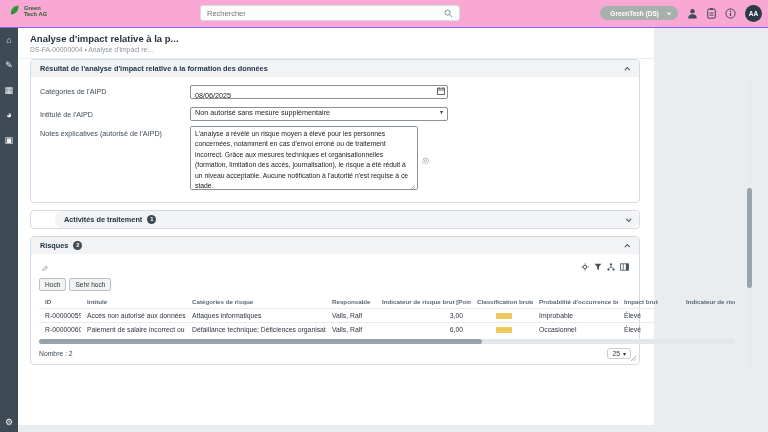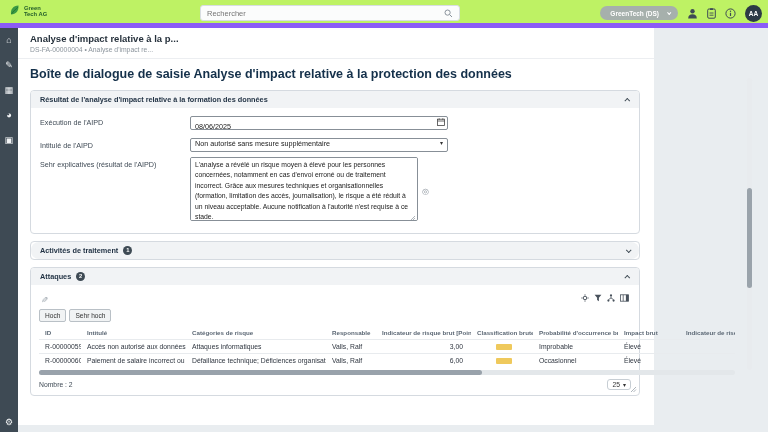--- a/index.html
+++ b/index.html
@@ -1,21 +1,21 @@
 <!DOCTYPE html>
 <html><head>
 <meta charset="utf-8">
 <style>
   * { margin:0; padding:0; box-sizing:border-box; }
   html,body { width:768px; height:432px; overflow:hidden; background:#e9edf0;
     font-family:"Liberation Sans", sans-serif; }
 
   
-  .topbar { position:absolute; left:0; top:0; width:768px; height:28px; background:#bef264;
-    border-bottom:5px solid #8b5cf6; z-index:5; }
+  .topbar { position:absolute; left:0; top:0; width:768px; height:28px; background:#f9a8d4;
+    border-bottom:1px solid #8b5cf6; z-index:5; }
   .logo { position:absolute; left:8px; top:4px; display:flex; align-items:center; gap:3px; }
   .logo-text { font-size:5.8px; font-weight:bold; color:#225c2a; line-height:6px; }
   .search-box { position:absolute; left:200px; top:5px; width:260px; height:16px; background:#fbfcfc;
     border:1px solid #d8dde2; border-radius:3px; display:flex; align-items:center; padding:0 6px; }
   .search-box input { flex:1; border:none; outline:none; background:transparent; font-size:7.5px;
     color:#333; font-family:inherit; }
   .top-right { position:absolute; right:6px; top:0; height:26px; display:flex; align-items:center; gap:9px; }
   .tenant-btn { height:14px; background:#a6b0ac; border:none; border-radius:8px; color:#fff;
     font-size:6.5px; font-weight:bold; display:flex; align-items:center; gap:8px; padding:0 8px 0 10px; cursor:pointer; font-family:inherit;}
   .chev { display:inline-block; width:4px; height:4px; border-right:1.2px solid #3e4a54;
@@ -36,21 +36,21 @@
   
   .main { position:absolute; left:18px; top:26px; width:636px; height:399px; background:#fff; }
   .crumb { padding:7px 12px 5px 12px; border-bottom:1px solid #eceef1; }
   .crumb-title { font-size:9.5px; font-weight:bold; color:#26313c; }
   .crumb-sub { font-size:6.8px; color:#8c959d; margin-top:2px; }
   .page-title { font-size:12.5px; font-weight:bold; color:#14304a; margin:8px 12px 9px 12px; }
 
   .card { margin:0 14px 7px 12px; border:1px solid #d5dae0; border-radius:4px; background:#fff; position:relative; }
   .card-header { height:17px; background:#f1f3f5; display:flex; align-items:center; gap:5px;
     padding:0 9px; font-size:7.3px; font-weight:bold; color:#1f3042; border-radius:3px 3px 0 0; cursor:pointer; }
-  .card-header.only { border-radius:8px; }
+  .card-header.only { border-radius:8px;margin-left:24px; }
   .count-badge { min-width:9px; height:9px; border-radius:5px; background:#3e4a54; color:#fff;
     font-size:5.8px; font-weight:bold; line-height:9px; text-align:center; padding:0 2px; }
   .count-plain { font-size:6.8px; font-weight:normal; color:#6d7680; margin-left:2px; }
   .hdr-chev { margin-left:auto; }
 
   
   .form-body { padding:7px 9px 8px 9px; }
   .form-row { display:flex; margin-bottom:5px; }
   .form-label { width:150px; font-size:7.2px; color:#3f4a55; padding-top:3px; }
   .text-input { position:relative; width:258px; }
@@ -151,49 +151,48 @@
   <div class="side-gear">⚙</div>
 </div>
 
 <div class="main">
 
   <div class="crumb">
     <div class="crumb-title">Analyse d'impact relative à la p...</div>
     <div class="crumb-sub">DS-FA-00000004 • Analyse d'impact re...</div>
   </div>
 
-  <div class="page-title">Boîte de dialogue de saisie Analyse d'impact relative à la protection des données</div>
 
   <div class="card">
     <div class="card-header">
       <span>Résultat de l'analyse d'impact relative à la formation des données</span>
       <span class="hdr-chev chev up"></span>
     </div>
     <div class="form-body">
       <div class="form-row">
-        <div class="form-label">Exécution de l'AIPD</div>
+        <div class="form-label">Catégories de l'AIPD</div>
         <div class="text-input">
           <input type="text" value="08/06/2025" style="">
           <svg class="cal-ic" width="8" height="8" viewBox="0 0 8 8">
             <rect x="0.5" y="1.2" width="7" height="6.3" fill="none" stroke="#444" stroke-width="0.8"></rect>
             <line x1="0.5" y1="3" x2="7.5" y2="3" stroke="#444" stroke-width="0.8"></line>
             <line x1="2.2" y1="0.3" x2="2.2" y2="1.8" stroke="#444" stroke-width="0.8"></line>
             <line x1="5.8" y1="0.3" x2="5.8" y2="1.8" stroke="#444" stroke-width="0.8"></line>
           </svg>
         </div>
       </div>
       <div class="form-row">
         <div class="form-label">Intitulé de l'AIPD</div>
         <div class="select">
           <span>Non autorisé sans mesure supplémentaire</span>
           <span class="arrow">▾</span>
         </div>
       </div>
       <div class="form-row" style="margin-bottom:0;">
-        <div class="form-label">Sehr explicatives (résultat de l'AIPD)</div>
+        <div class="form-label">Notes explicatives (autorisé de l'AIPD)</div>
         <div class="ta-wrap">
           <textarea style="">L'analyse a révélé un risque moyen à élevé pour les personnes concernées, notamment en cas d'envoi erroné ou de traitement incorrect. Grâce aux mesures techniques et organisationnelles (formation, limitation des accès, journalisation), le risque a été réduit à un niveau acceptable. Aucune notification à l'autorité n'est requise à ce stade.</textarea>
           <svg class="ta-resize" width="6" height="6" viewBox="0 0 6 6">
             <path d="M1,5 L5,1 M3,5 L5,3" stroke="#9aa3ab" stroke-width="0.8" fill="none"></path>
           </svg>
         </div>
         <span class="target-ic">◎</span>
       </div>
     </div>
   </div>
@@ -201,21 +200,21 @@
   <div class="card">
     <div class="card-header only">
       <span>Activités de traitement</span>
       <span class="count-badge">1</span>
       <span class="hdr-chev chev down"></span>
     </div>
   </div>
 
   <div class="card">
     <div class="card-header">
-      <span>Attaques</span>
+      <span>Risques</span>
       <span class="count-badge">2</span>
       <span class="hdr-chev chev up"></span>
     </div>
     <div class="risk-body">
       <span class="pencil-ic">✎</span>
       <div class="qfilters">
         <button>Hoch</button>
         <button>Sehr hoch</button>
       </div>
 

